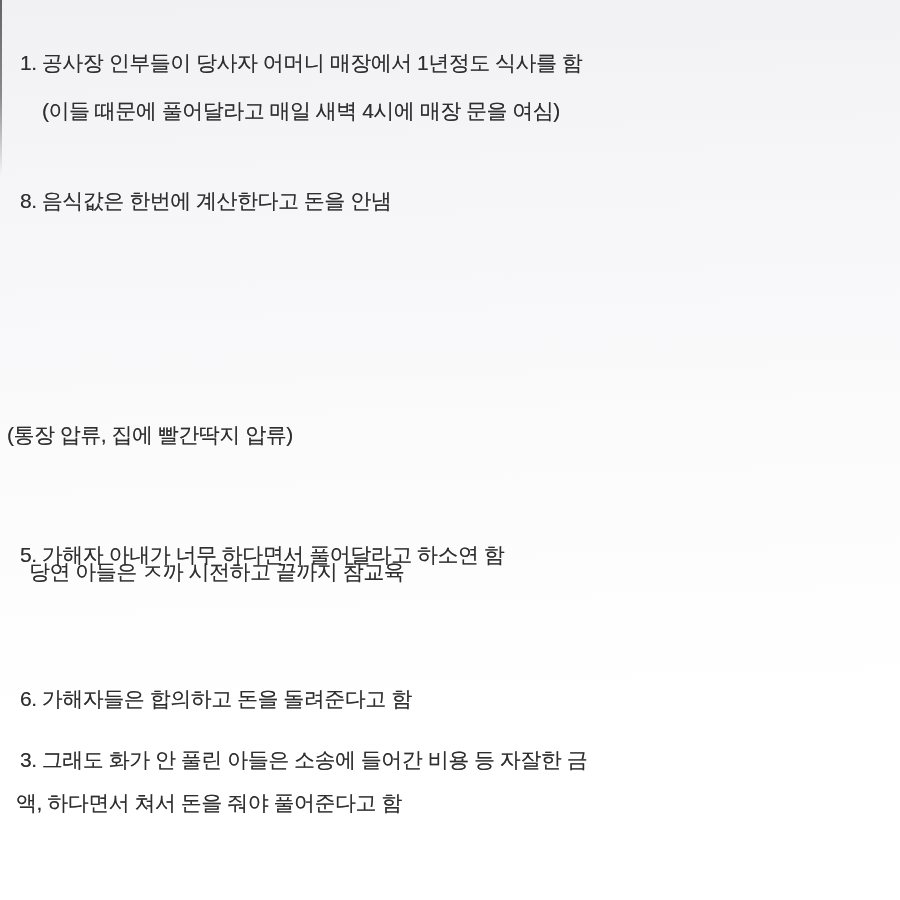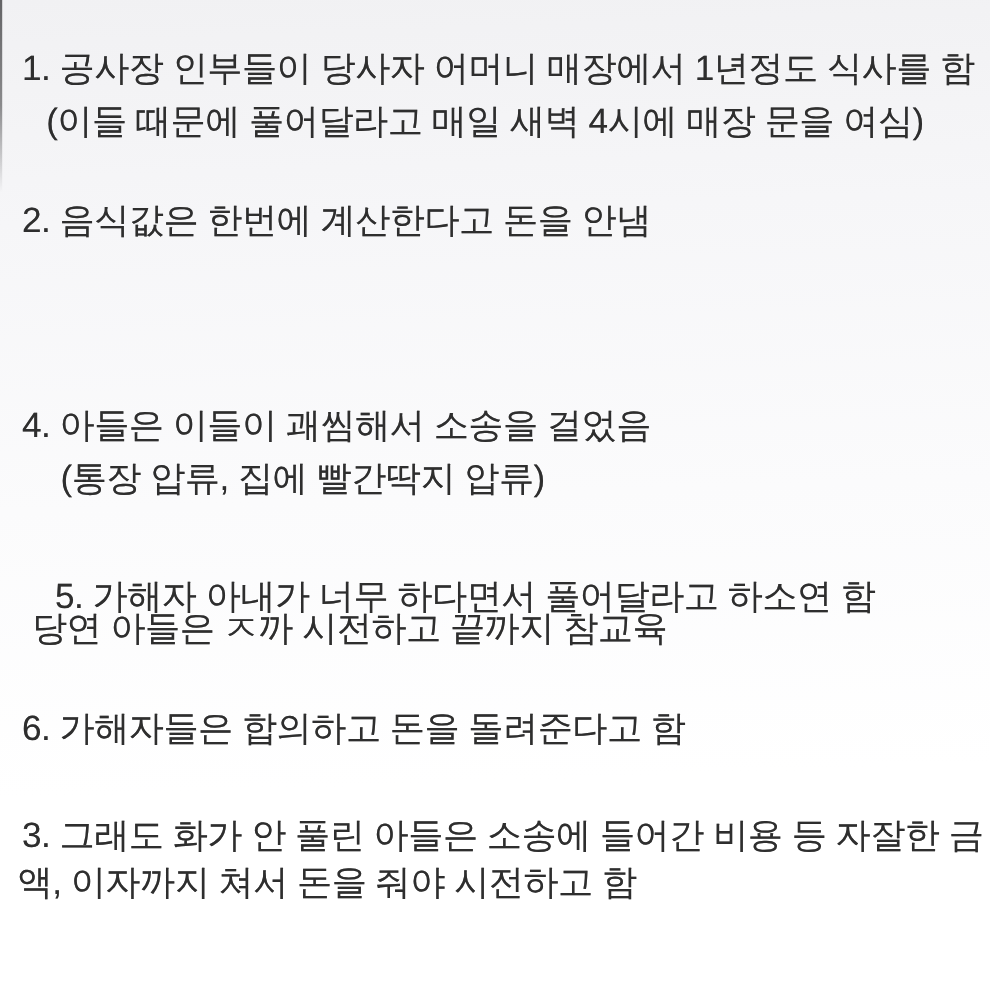--- a/index.html
+++ b/index.html
@@ -11,38 +11,38 @@
     position: relative;
     width: 900px;
     height: 900px;
     overflow: hidden;
     background: linear-gradient(178deg, #f1f1f3 0%, #f6f6f8 22%, #fbfbfc 50%, #ffffff 78%, #ffffff 100%);
     font-family: "Liberation Sans", "DejaVu Sans", sans-serif;
   }
   .txt-line {
     position: absolute;
     white-space: nowrap;
-    font-size: 32px;
+    font-size: 21px;
     line-height: 45px;
     font-weight: 500;
     letter-spacing: -0.5px;
     color: #2e2e2e;
     
     text-shadow: 0 0 0.4px rgba(46,46,46,0.55);
   }
   
   #l-1a { left: 20px;  top: 40px;  }
   #l-1b { left: 42px;  top: 88px;  }
   #l-2a { left: 20px;  top: 178px; }
   #l-3a { left: 20px;  top: 269px; }
   #l-4a { left: 20px;  top: 364px; }
-  #l-4b { left: 7px;   top: 412px; margin-left: 48px; }
-  #l-5a { left: 20px;  top: 520px; margin-left: 30px; }
+  #l-4b { left: 7px;   top: 412px; }
+  #l-5a { left: 20px;  top: 532px; }
   #l-5b { left: 29px;  top: 549px; }
-  #l-6a { left: 20px;  top: 640px; }
+  #l-6a { left: 20px;  top: 676px; }
   #l-7a { left: 20px;  top: 737px; }
   #l-7b { left: 16px;  top: 780px; }
   .edge-artifact {
     position: absolute;
     left: 0;
     top: 0;
     width: 2px;
     height: 175px;
     background: linear-gradient(180deg, rgba(52,52,54,0.75) 0%, rgba(52,52,54,0.55) 55%, rgba(52,52,54,0) 100%);
   }
@@ -50,27 +50,26 @@
 </head>
 <body>
 
 <div id="screen">
 
   <div class="edge-artifact"></div>
 
   <div id="l-1a" class="txt-line">1. 공사장 인부들이 당사자 어머니 매장에서 1년정도 식사를 함</div>
   <div id="l-1b" class="txt-line">(이들 때문에 풀어달라고 매일 새벽 4시에 매장 문을 여심)</div>
 
-  <div id="l-2a" class="txt-line">2. 음식값은 한번에 계산한다고 돈을 안냄</div>
+  <div id="l-2a" class="txt-line">8. 음식값은 한번에 계산한다고 돈을 안냄</div>
 
 
-  <div id="l-4a" class="txt-line">4. 아들은 이들이 괘씸해서 소송을 걸었음</div>
   <div id="l-4b" class="txt-line">(통장 압류, 집에 빨간딱지 압류)</div>
 
   <div id="l-5a" class="txt-line">5. 가해자 아내가 너무 하다면서 풀어달라고 하소연 함</div>
   <div id="l-5b" class="txt-line">당연 아들은 ㅈ까 시전하고 끝까지 참교육</div>
 
   <div id="l-6a" class="txt-line">6. 가해자들은 합의하고 돈을 돌려준다고 함</div>
 
   <div id="l-7a" class="txt-line">3. 그래도 화가 안 풀린 아들은 소송에 들어간 비용 등 자잘한 금</div>
-  <div id="l-7b" class="txt-line">액, 이자까지 쳐서 돈을 줘야 시전하고 함</div>
+  <div id="l-7b" class="txt-line">액, 하다면서 쳐서 돈을 줘야 풀어준다고 함</div>
 
 </div>
 
 </body></html>

